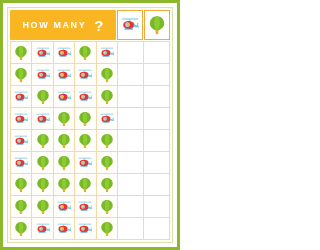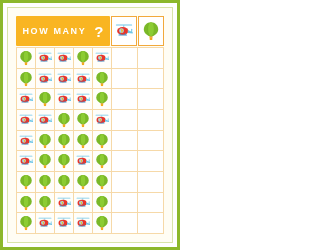--- a/index.html
+++ b/index.html
@@ -13,21 +13,21 @@
     position: relative;
     width: 180px; height: 250px;
     background: #ffffff;
     border: 3px solid #8cb82b;
     padding: 4px;
   }
   #inner {
     width: 100%; height: 100%;
     border: 1px solid #d9e4a8;
     background: #fffdf4;
-    padding: 8px;
+    padding: 2px;
     display: flex;
     flex-direction: column;
   }
 
   
   .header-row {
     display: flex;
     align-items: stretch;
     height: 30px;
     flex: none;

